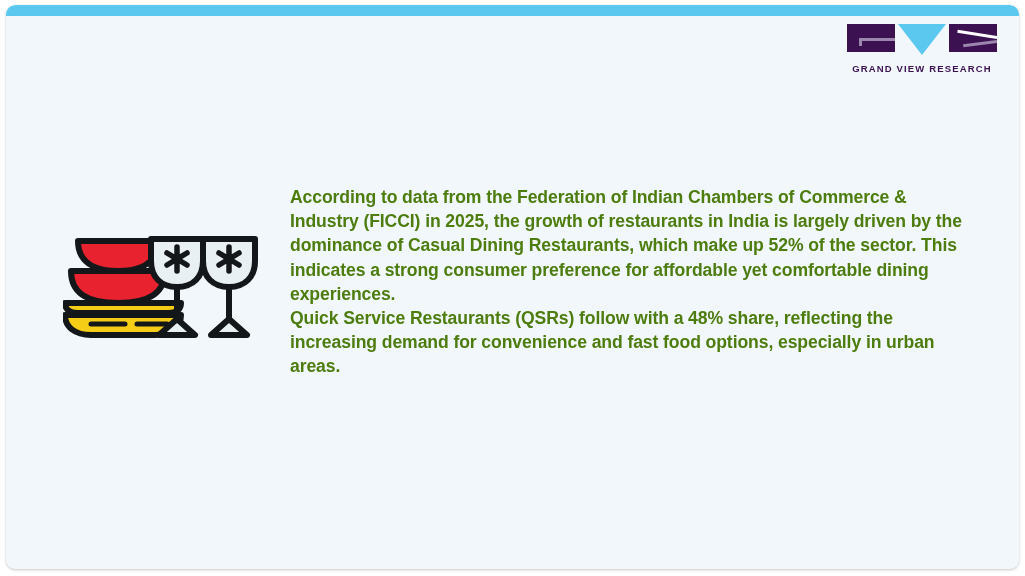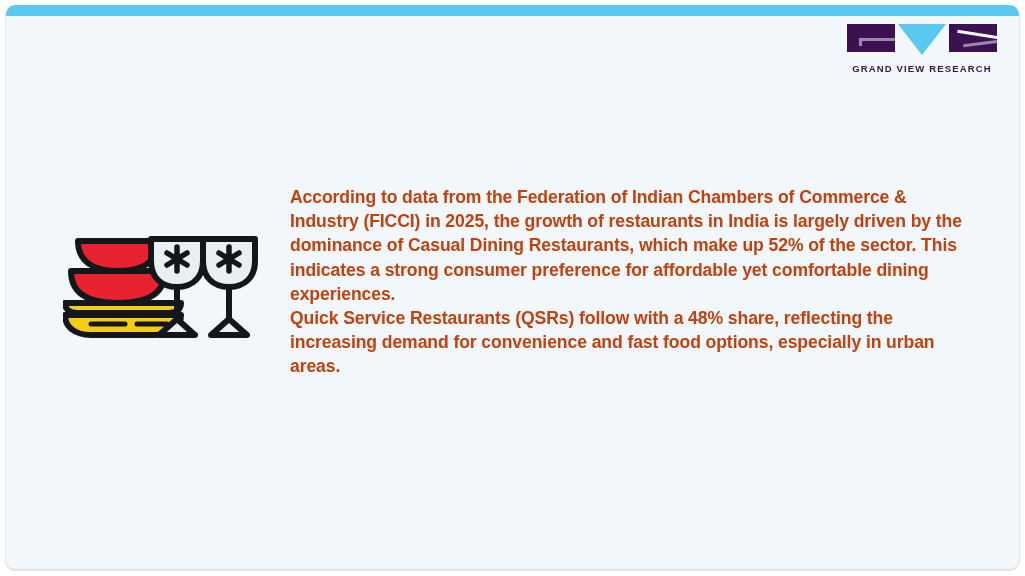--- a/index.html
+++ b/index.html
@@ -122,21 +122,21 @@
     width: 200px;
     height: 115px;
   }
 
   
   #copy {
     position: absolute;
     left: 284px;
     top: 180px;
     width: 690px;
-    color: #c2410c;
+    color: #4d7c0f;
     font-size: 17.6px;
     font-weight: bold;
     line-height: 24.2px;
     letter-spacing: -0.1px;
   }
   #copy p { margin: 0; }
 </style>
 </head>
 <body>
 

